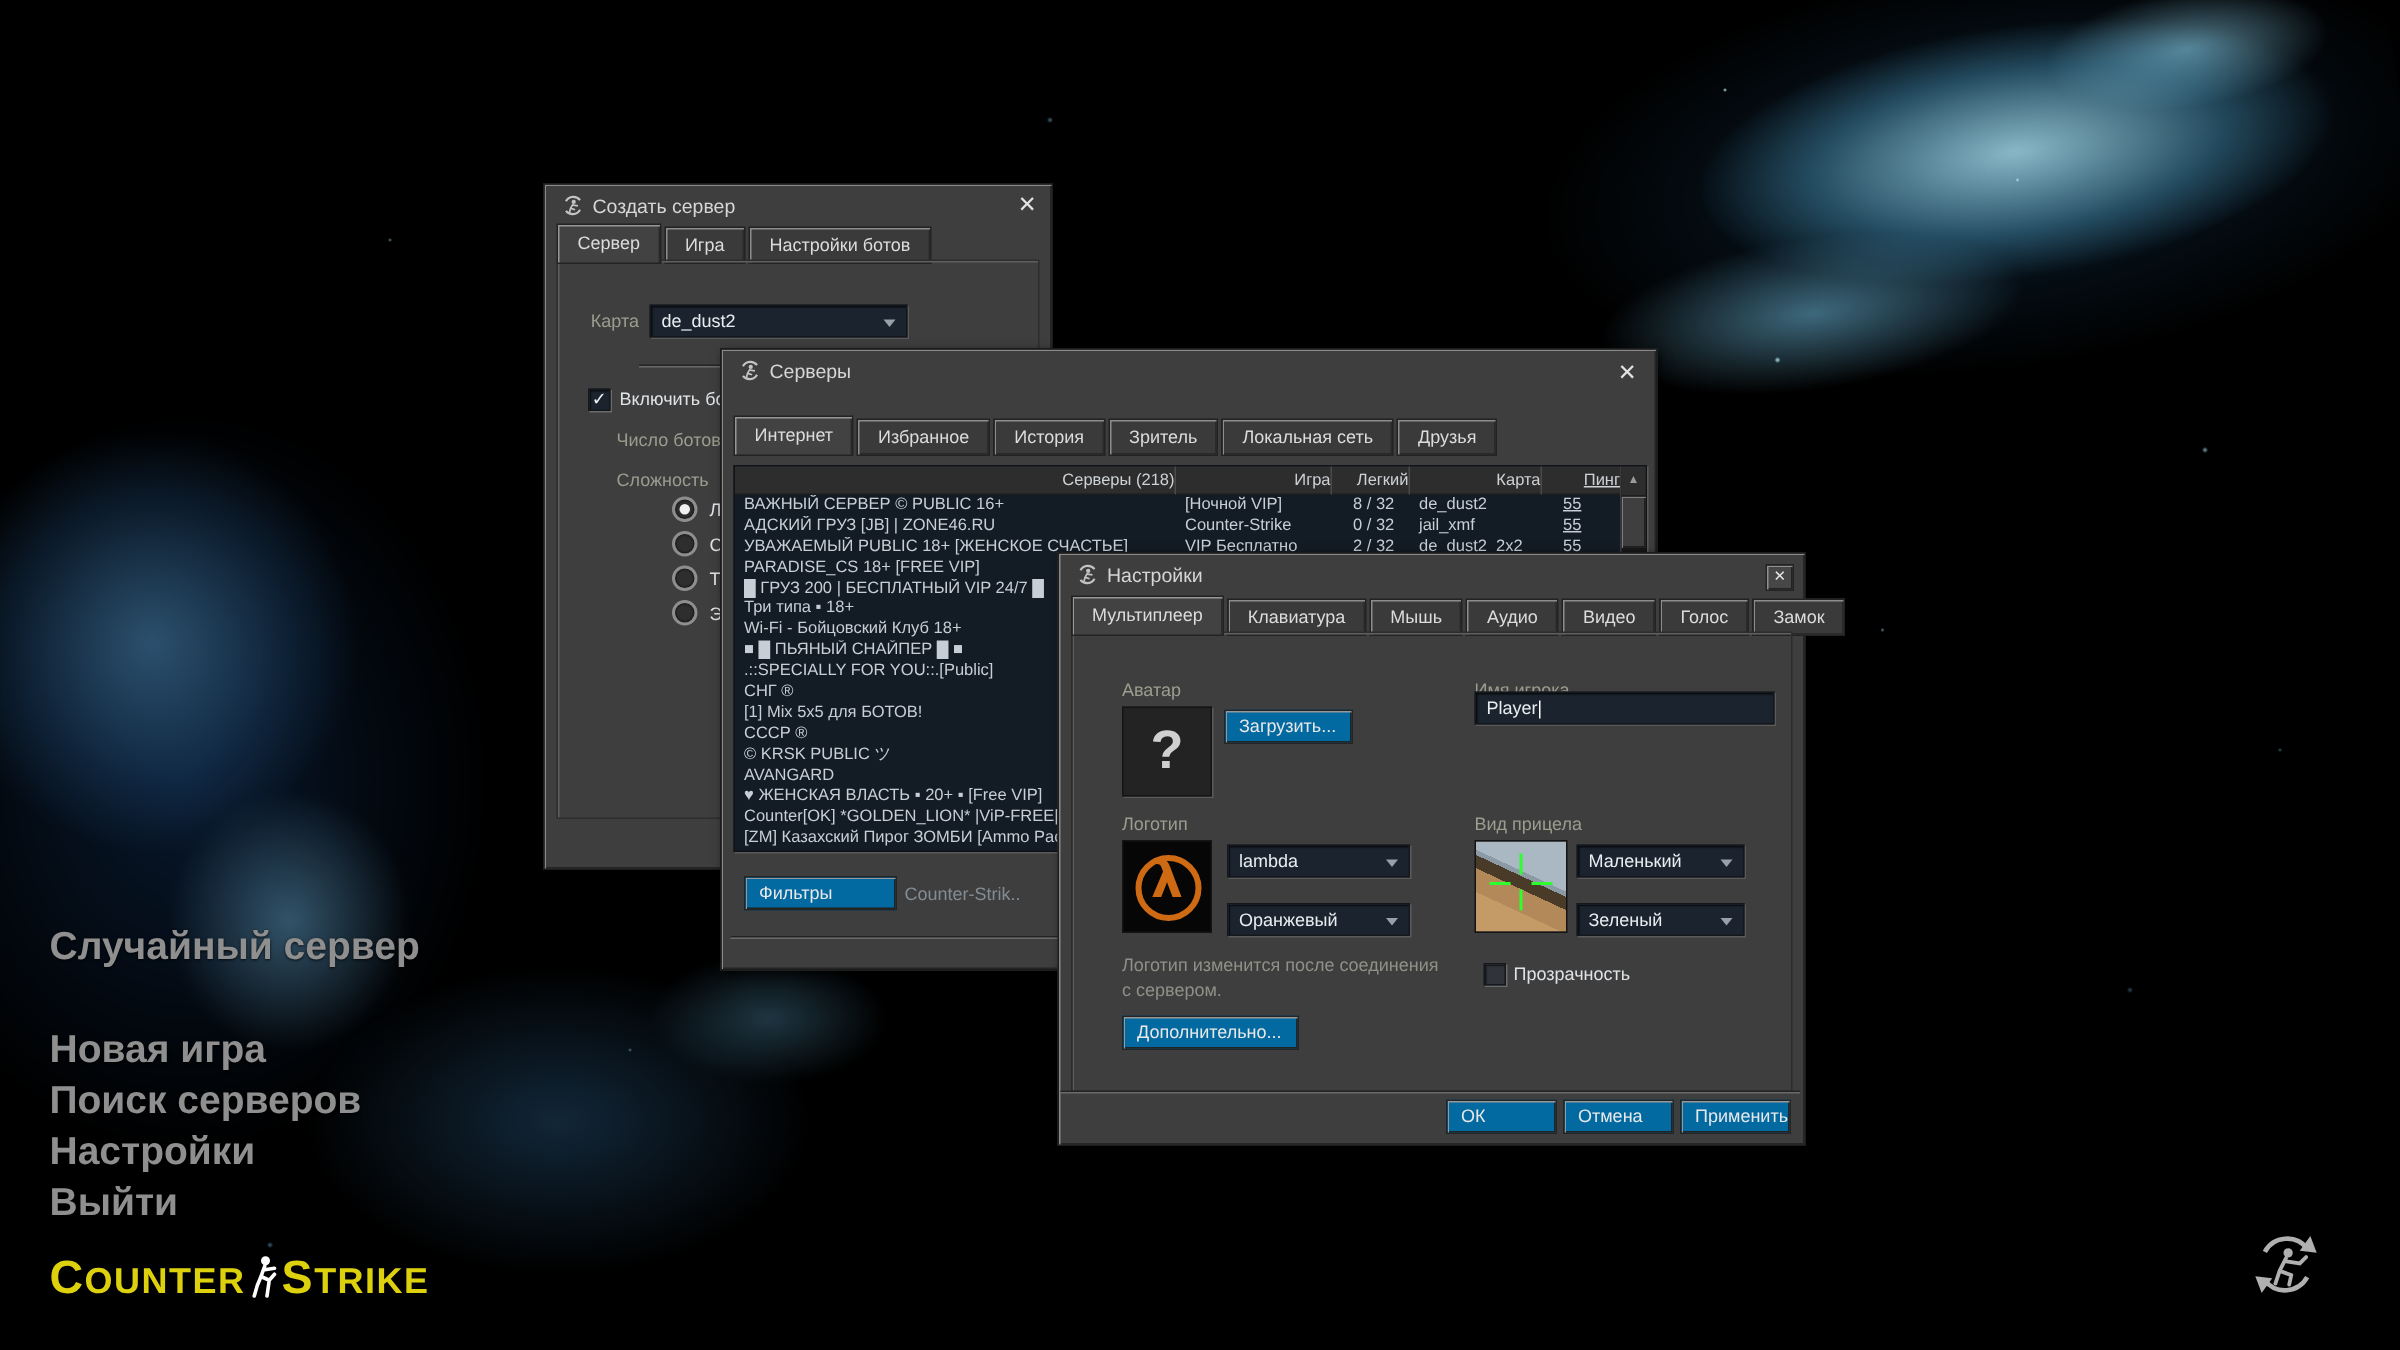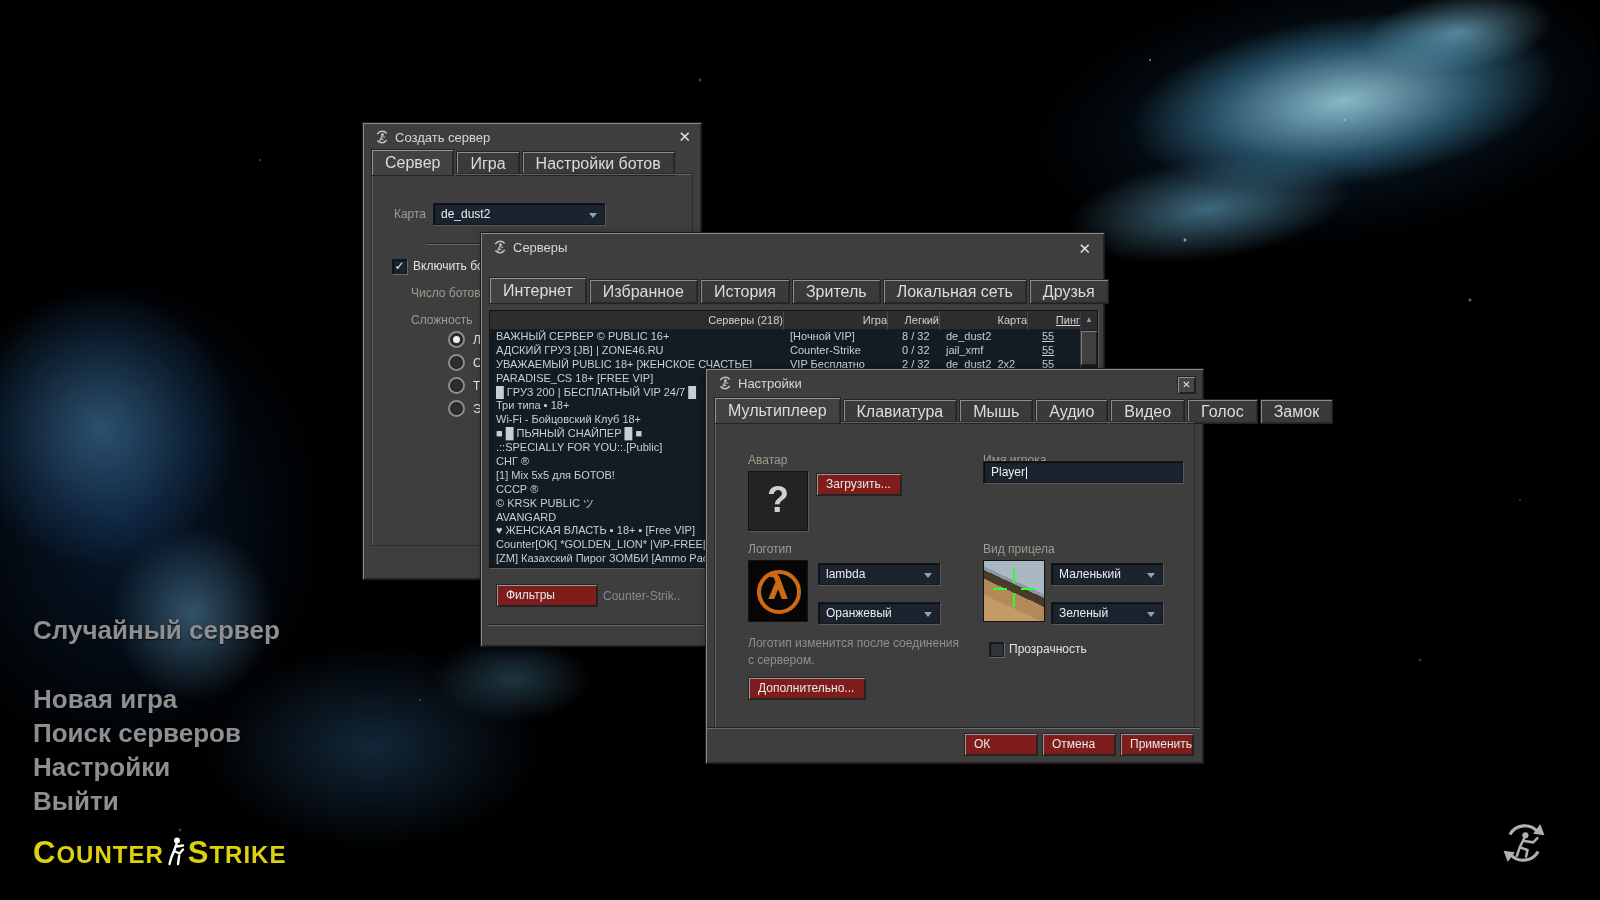--- a/index.html
+++ b/index.html
@@ -48,27 +48,27 @@
   .win{position:absolute;background:#3e3e3e;border:1px solid #1c1c1c;
     box-shadow:inset 1px 1px 0 #8a8a8a, inset -1px -1px 0 #252525, 2px 2px 6px rgba(0,0,0,.6);}
   .titlebar{position:absolute;left:0;top:0;right:0;height:28px;}
   .title-text{position:absolute;left:32px;top:7px;font-size:13px;color:#d6d6d6;white-space:nowrap;}
   .title-icon{position:absolute;left:11px;top:6px;width:16px;height:16px;}
   .close-x{position:absolute;top:5px;color:#e2e2e2;font-size:15px;font-weight:bold;cursor:pointer;line-height:18px;}
   .close-box{position:absolute;width:17px;height:16px;background:#474747;border:1px solid #232323;
     box-shadow:inset 1px 1px 0 #909090, inset -1px -1px 0 #222;color:#e6e6e6;font-size:10px;font-weight:bold;
     text-align:center;line-height:15px;cursor:pointer;}
   .tabs{position:absolute;display:flex;gap:2px;}
-  .tab{height:23px;line-height:23px;padding:0 13px;background:#3a3a3a;color:#dcdcdc;font-size:16px;
+  .tab{height:23px;line-height:23px;padding:0 13px;background:#3a3a3a;color:#dcdcdc;font-size:12px;
     border:1px solid #232323;box-shadow:inset 1px 1px 0 #8d8d8d, inset -1px -1px 0 #2a2a2a;
     cursor:pointer;white-space:nowrap;}
   .tab.active{background:#424242;height:25px;line-height:25px;margin-top:-2px;z-index:3;
     box-shadow:inset 1px 1px 0 #979797, inset -1px 0 0 #2a2a2a;}
   .frame{position:absolute;border:1px solid #2d2d2d;box-shadow:inset 1px 1px 0 #5f5f5f;}
-  .btn{position:absolute;background:#7f1d1d;border:1px solid #242424;
+  .btn{position:absolute;background:#0369a1;border:1px solid #242424;
     box-shadow:inset 1px 1px 0 #989898, inset -1px -1px 0 #232323;
     color:#e8e8e8;font-size:12px;text-align:left;padding:0 0 0 9px;cursor:pointer;line-height:21px;}
   .lbl{position:absolute;font-size:12px;color:#9c9c8f;white-space:nowrap;}
   .ctl-lbl{position:absolute;font-size:12px;color:#dfe3e6;white-space:nowrap;}
   .field{position:absolute;background:#1b242e;border:1px solid #14181d;
     box-shadow:inset 1px 1px 1px rgba(0,0,0,.7), 1px 1px 0 #5a5a5a;
     color:#e8edf1;font-size:12px;line-height:20px;padding-left:7px;white-space:nowrap;}
   .dd-arrow{position:absolute;right:7px;top:9px;width:0;height:0;border-left:4px solid transparent;
     border-right:4px solid transparent;border-top:5px solid #98a0a8;}
   .chk{position:absolute;width:13px;height:13px;background:#30343a;border:1px solid #15191e;
@@ -322,21 +322,21 @@
           <div class="cell c-ping"></div>
         </div>
         <div class="srow">
           <div class="cell c-name">AVANGARD</div>
           <div class="cell c-game"></div>
           <div class="cell c-players"></div>
           <div class="cell c-map"></div>
           <div class="cell c-ping"></div>
         </div>
         <div class="srow">
-          <div class="cell c-name">♥ ЖЕНСКАЯ ВЛАСТЬ ▪ 18+ ▪ [Free VIP]</div>
+          <div class="cell c-name">♥ ЖЕНСКАЯ ВЛАСТЬ ▪ 20+ ▪ [Free VIP]</div>
           <div class="cell c-game"></div>
           <div class="cell c-players"></div>
           <div class="cell c-map"></div>
           <div class="cell c-ping"></div>
         </div>
         <div class="srow">
           <div class="cell c-name">Counter[OK] *GOLDEN_LION* |ViP-FREE| ©</div>
           <div class="cell c-game"></div>
           <div class="cell c-players"></div>
           <div class="cell c-map"></div>

